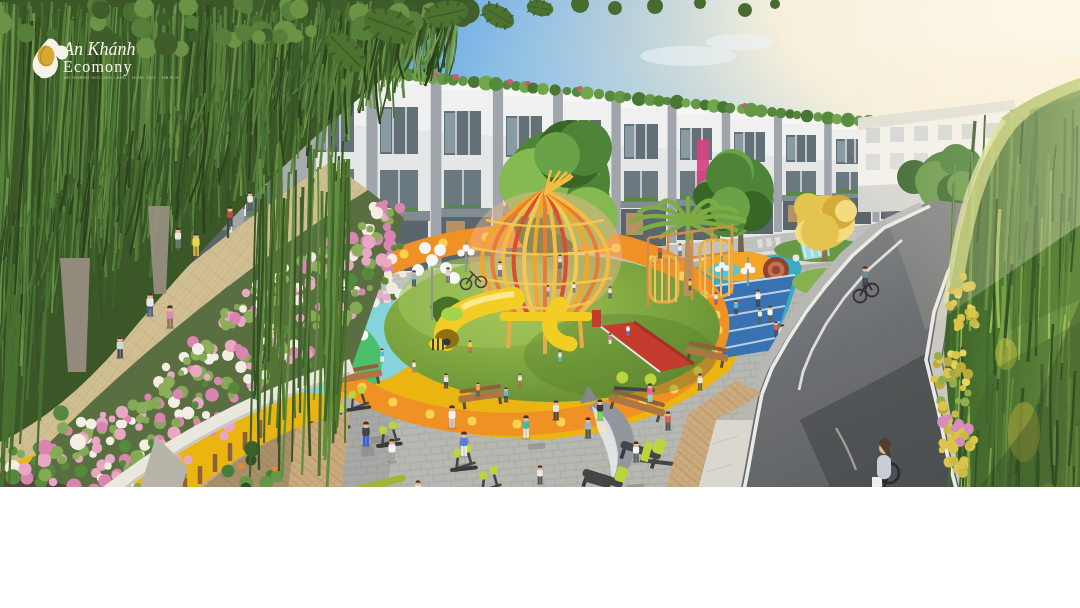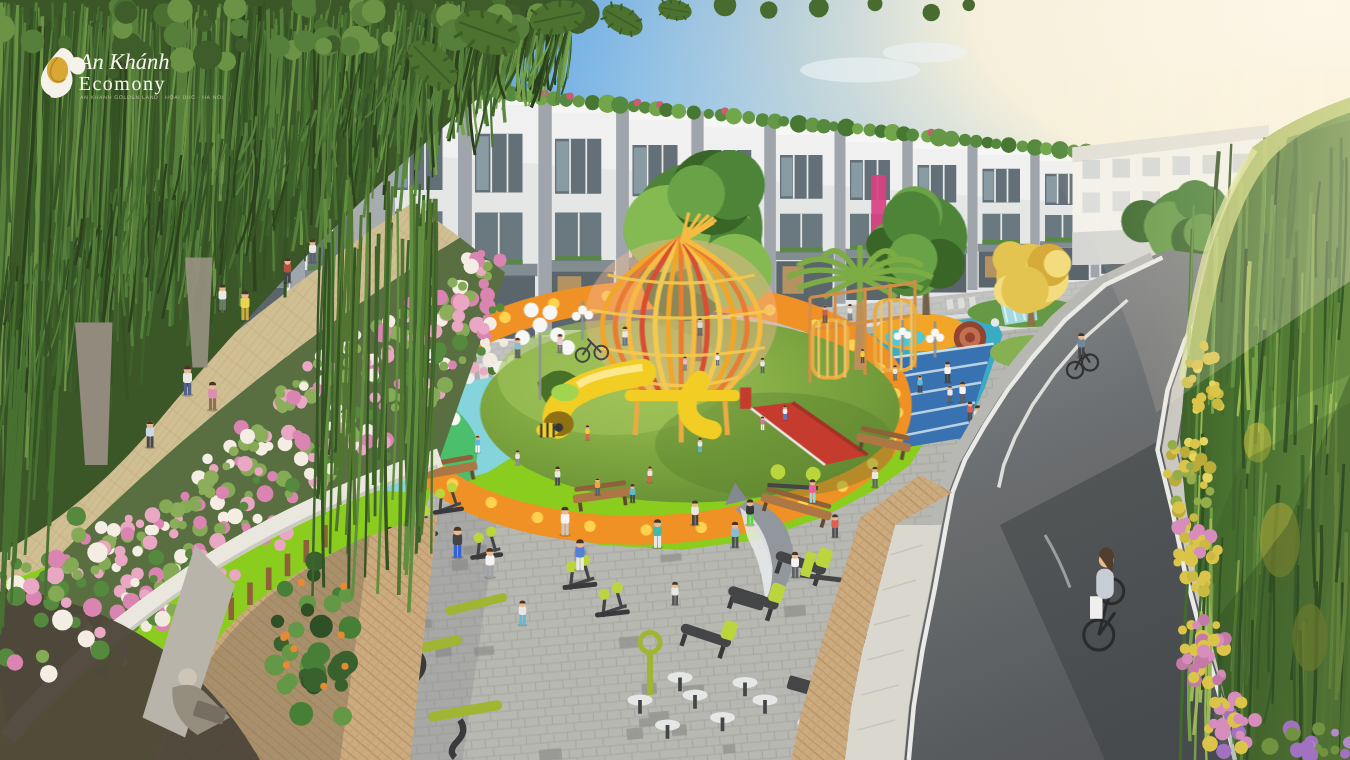--- a/index.html
+++ b/index.html
@@ -1,14 +1,14 @@
 <!DOCTYPE html>
 <html><head><meta charset="utf-8">
 <style>html,body{margin:0;padding:0}
-#stage{position:relative;width:1080px;height:608px;overflow:hidden;font-family:"Liberation Sans",sans-serif;background:#84cc16;}
+#stage{position:relative;width:1080px;height:487px;overflow:hidden;font-family:"Liberation Sans",sans-serif;background:#eab308;}
 </style></head>
 <body>
 <div id="stage">
 <svg width="1080" height="608" viewBox="0 0 1080 608" xmlns="http://www.w3.org/2000/svg">
 <defs>
 <linearGradient id="sky" x1="0" y1="0" x2="0" y2="1">
   <stop offset="0" stop-color="#4e9de2"></stop>
           <stop offset="0.5" stop-color="#7cbbea"></stop>
           <stop offset="1" stop-color="#d4e9f6"></stop>
 </linearGradient>

